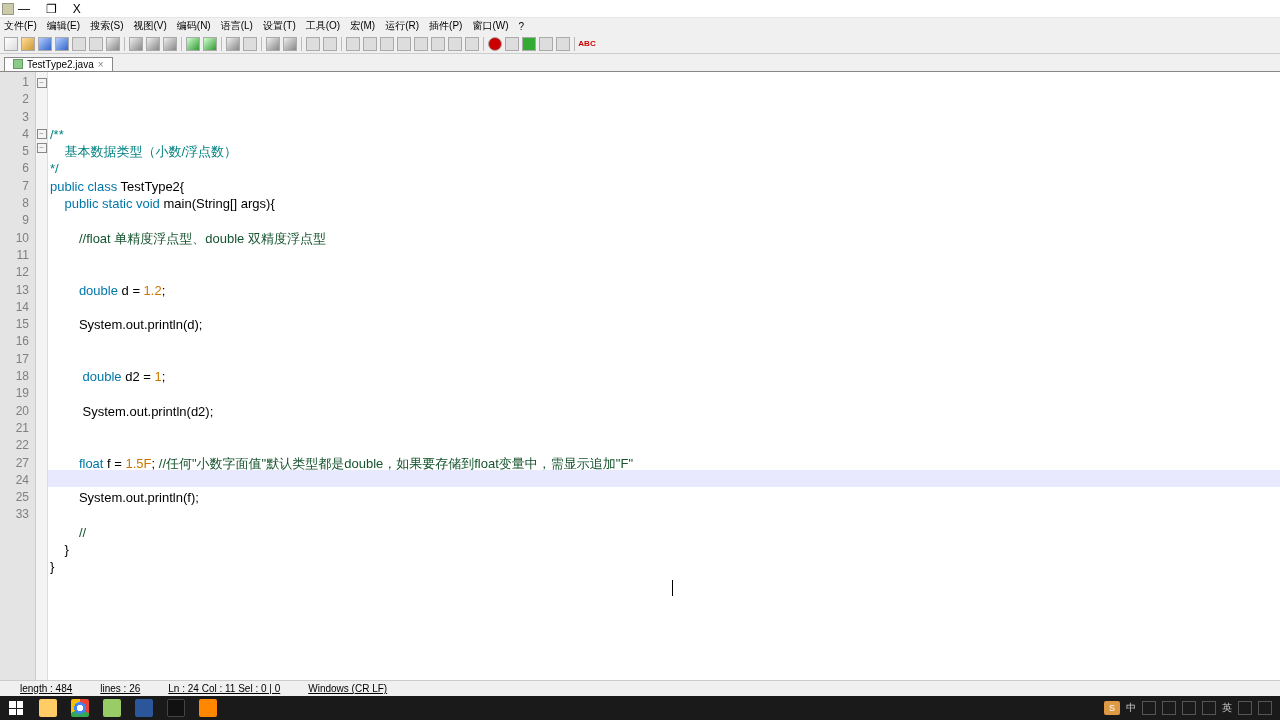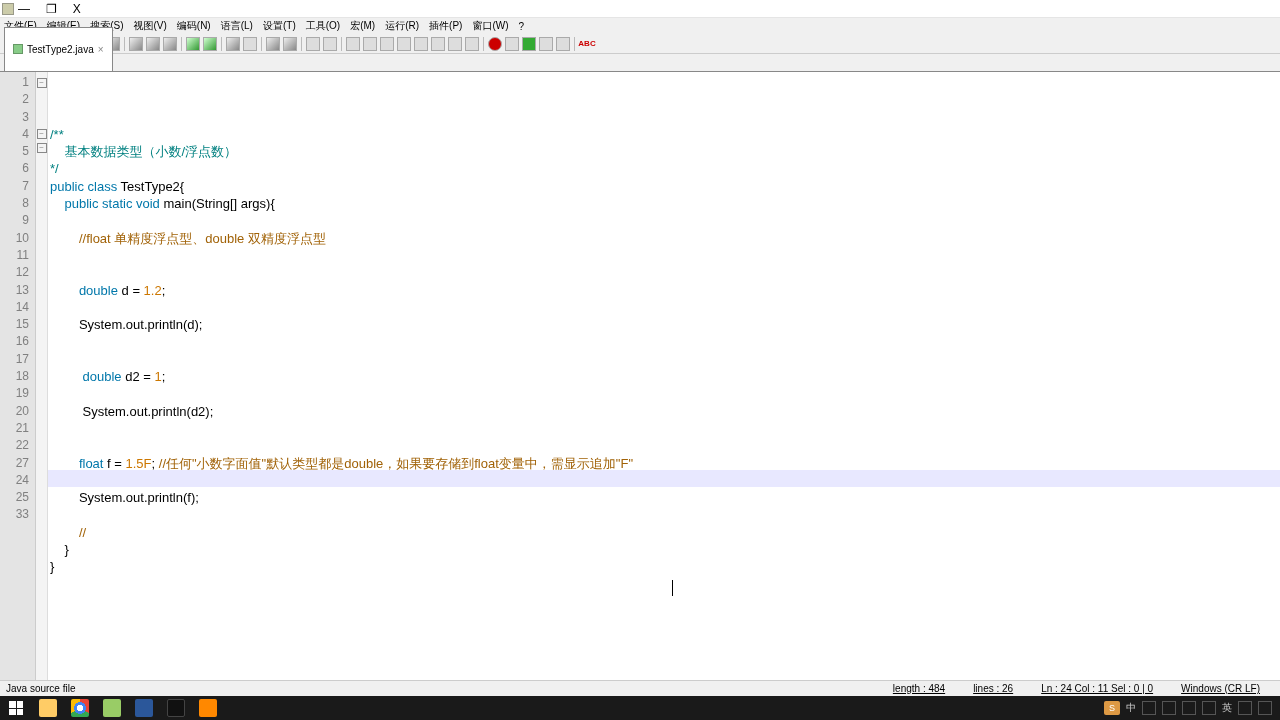--- a/index.html
+++ b/index.html
@@ -22,31 +22,31 @@
 .toolbar .tb-btn.icon-paste  { background: linear-gradient(135deg,#eee,#888); }
 .toolbar .tb-btn.icon-undo   { background: linear-gradient(135deg,#d0ffd0,#339933); }
 .toolbar .tb-btn.icon-redo   { background: linear-gradient(135deg,#d0ffd0,#339933); }
 .toolbar .tb-btn.icon-find   { background: linear-gradient(135deg,#eee,#888); }
 .toolbar .tb-btn.icon-zoom   { background: linear-gradient(135deg,#eee,#888); }
 .toolbar .tb-btn.icon-rec    { background: #cc0000; border-radius:50%; }
 .toolbar .tb-btn.icon-play   { background: #33aa33; }
 .toolbar .sep { width: 1px; height: 14px; background: #bbb; margin: 0 1px; }
 .abc { width: 16px; height: 12px; font-size:8px; color:#c00; font-weight:bold; display:flex; align-items:center; justify-content:center; }
 .tabbar { height: 18px; background: #f0f0f0; display: flex; align-items: flex-end; padding: 0 4px; border-bottom: 1px solid #888; }
-.tabbar .tab { background: #fff; border: 1px solid #888; border-bottom: none; padding: 16px 8px; font-size: 10px; display: flex; align-items: flex-start; gap: 4px; }
+.tabbar .tab { background: #fff; border: 1px solid #888; border-bottom: none; padding: 1px 8px; font-size: 10px; display: flex; align-items: flex-start; gap: 4px; }
 .tabbar .tab .fi { width: 10px; height: 10px; background: #8c8; border: 1px solid #696; }
 .editor { display: flex; height: 608px; }
 .gutter { width: 36px; background: #e4e4e4; border-right: 1px solid #ccc; text-align: right; padding: 2px 6px 0 0; font-size: 12px; color: #808080; font-family: Consolas, monospace; line-height: 17.3px; }
 .foldcol { width: 12px; background: #f4f4f4; padding-top: 2px; border-right: 1px solid #ddd; }
 .foldcol .fm { width: 10px; height: 10px; border: 1px solid #888; font-size: 8px; line-height: 8px; text-align: center; color: #888; margin: 3.6px auto; }
 .code { flex: 1; padding: 2px 4px 0 2px; font-size: 13px; font-family: Consolas, "Microsoft YaHei", monospace; line-height: 17.3px; white-space: pre; position: relative; }
 .hl { position: absolute; left: 0; right: 0; height: 17.3px; background: #e8e8ff; z-index: 0; }
 .code-lines { position: relative; z-index: 1; }
 .kw   { color: #0077aa; }
-.com  { color: #a16207; }
+.com  { color: #14532d; }
 .num  { color: #cc7700; text-align: center; }
 .doc  { color: #008080; }
 .docb { color: #008080; font-weight: normal; }
 
 .text-cursor { position: absolute; width: 1px; height: 16px; background: #000; left: 624px; top: 508px; }
 .statusbar { position: absolute; bottom: 24px; left: 0; right: 0; height: 16px; background: #f0f0f0; border-top: 1px solid #ccc; display: flex; align-items: center; font-size: 10px; color: #000; padding: 0 6px; }
 .statusbar .sleft { flex: 1; }
 .statusbar .sgroup { margin: 0 14px; text-decoration: underline; }
 .taskbar { position: absolute; bottom: 0; left: 0; right: 0; height: 24px; background: #1a1a1a; display: flex; align-items: center; }
 .taskbar .start { width: 32px; height: 24px; display: flex; align-items: center; justify-content: center; }
@@ -179,21 +179,20 @@
     <div class="fm">−</div>
   </div>
   <div class="code">
     <div class="hl" style="top:398px;"></div>
     <div class="code-lines"><div><span class="doc">/**</span></div><div><span class="docb">    基本数据类型（小数/浮点数）</span></div><div><span class="doc">*/</span></div><div><span class="kw">public</span><span class="kw"> class</span><span class=""> TestType2{</span></div><div><span class="kw">    public</span><span class="kw"> static</span><span class="kw"> void</span><span class=""> main(String[] args){</span></div><div><span class="">&nbsp;</span></div><div><span class="">        </span><span class="com">//float 单精度浮点型、double 双精度浮点型</span></div><div><span class="">&nbsp;</span></div><div><span class="">&nbsp;</span></div><div><span class="kw">        double</span><span class=""> d = </span><span class="num">1.2</span><span class="">;</span></div><div><span class="">&nbsp;</span></div><div><span class="">        System.out.println(d);</span></div><div><span class="">&nbsp;</span></div><div><span class="">&nbsp;</span></div><div><span class="kw">         double</span><span class=""> d2 = </span><span class="num">1</span><span class="">;</span></div><div><span class="">&nbsp;</span></div><div><span class="">         System.out.println(d2);</span></div><div><span class="">&nbsp;</span></div><div><span class="">&nbsp;</span></div><div><span class="kw">        float</span><span class=""> f = </span><span class="num">1.5F</span><span class="">; </span><span class="com">//任何"小数字面值"默认类型都是double，如果要存储到float变量中，需显示追加"F"</span></div><div><span class="">&nbsp;</span></div><div><span class="">        System.out.println(f);</span></div><div><span class="">&nbsp;</span></div><div><span class="">        </span><span class="com">//</span></div><div><span class="">    }</span></div><div><span class="">}</span></div></div>
     <div class="text-cursor"></div>
   </div>
 </div>
 
 <div class="statusbar">
-  <span class="sleft">Java source file</span>
   <span class="sgroup">length : 484</span>
   <span class="sgroup">lines : 26</span>
   <span class="sgroup">Ln : 24    Col : 11    Sel : 0 | 0</span>
   <span class="sgroup">Windows (CR LF)</span>
 </div>
 
 <div class="taskbar">
   <div class="start">
     <div class="winlogo">
         <span></span>

